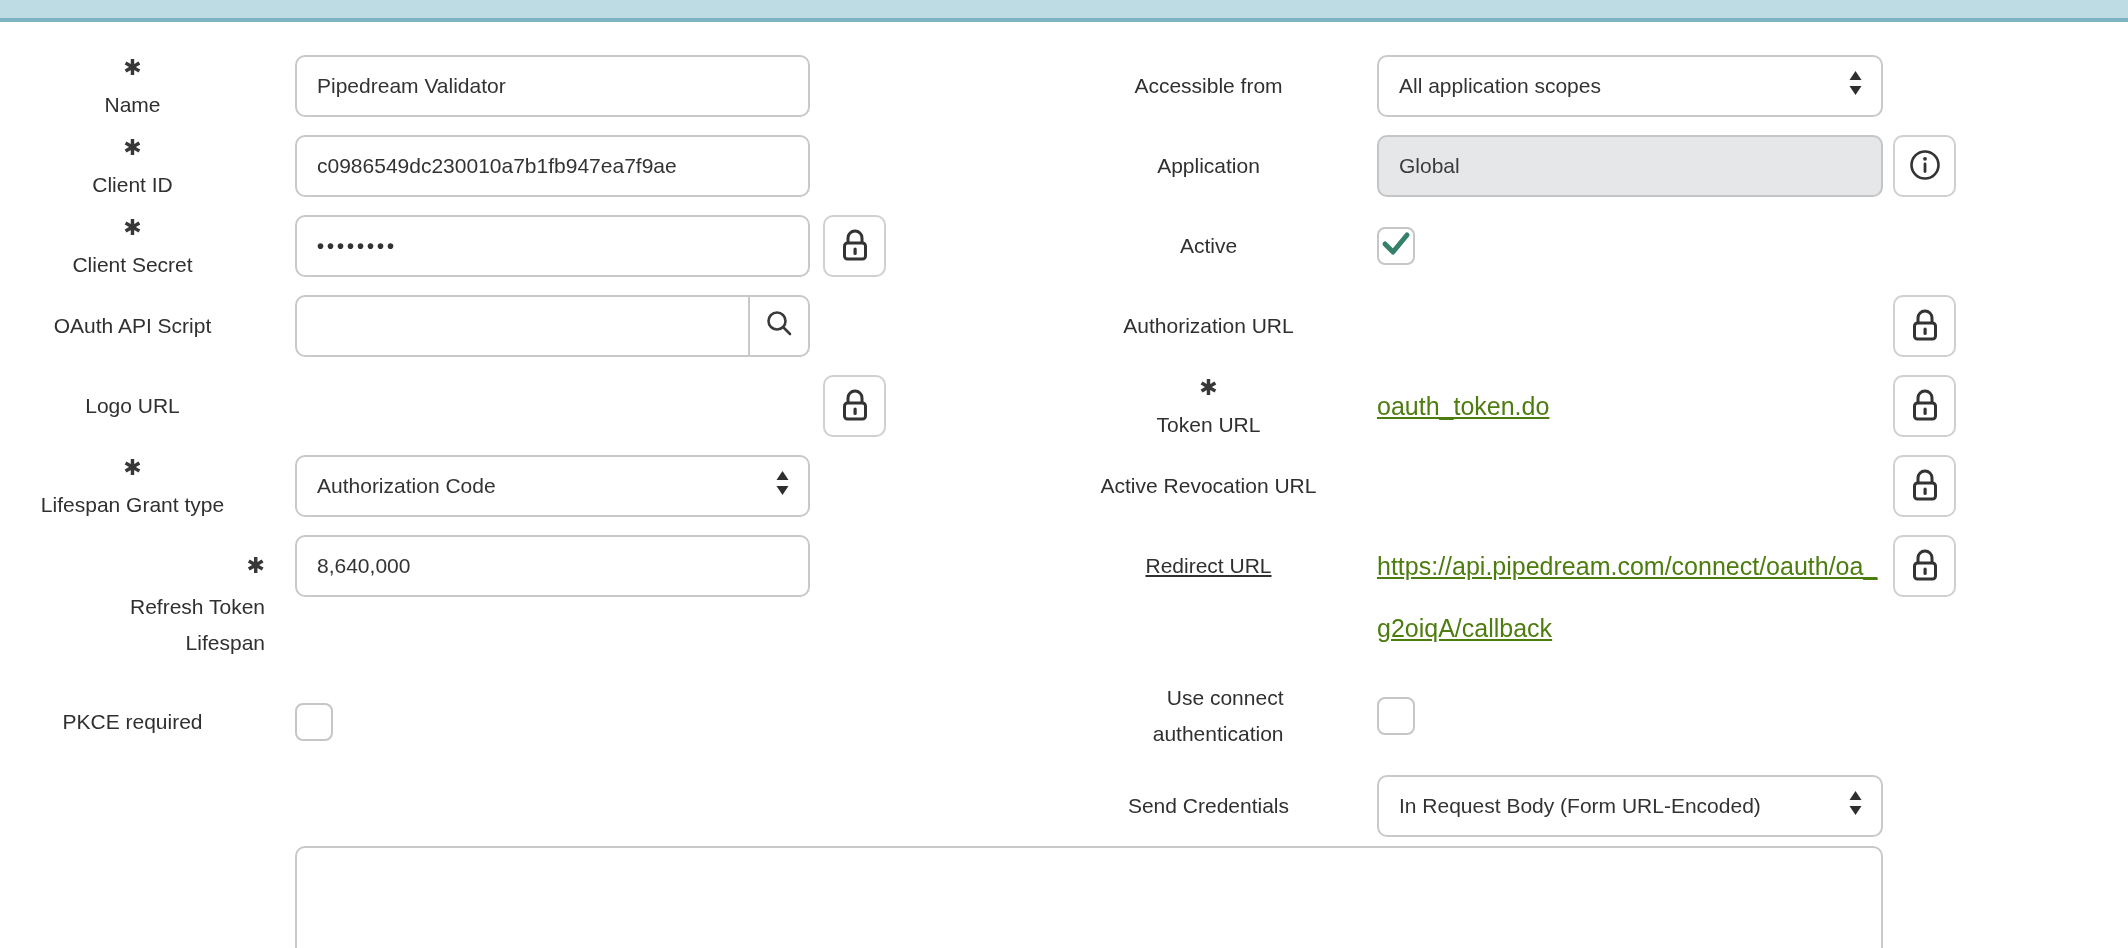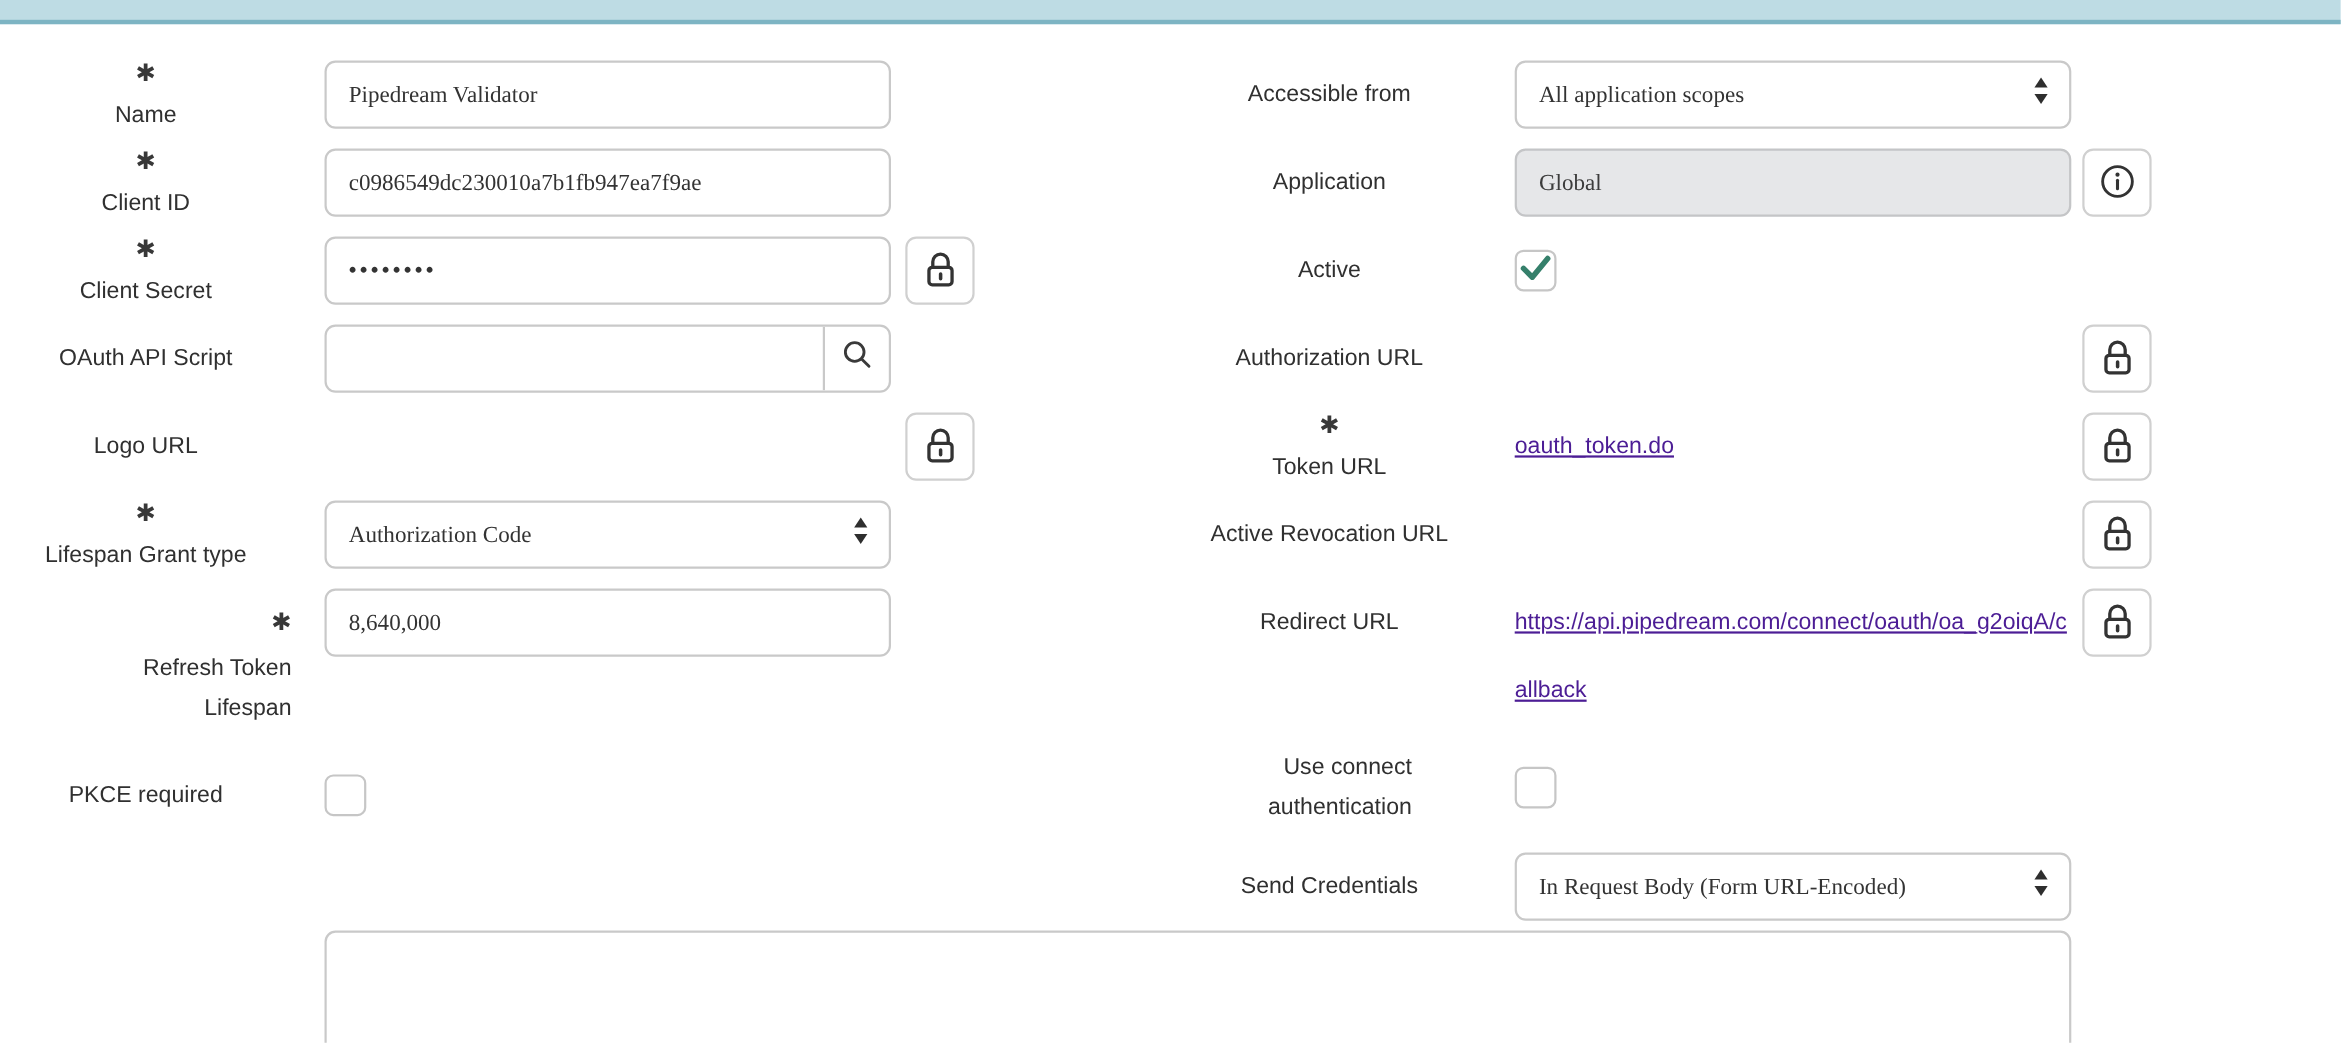--- a/index.html
+++ b/index.html
@@ -31,21 +31,21 @@
   .field { position:relative; }
   .col-left  .field { width:515px; margin-left:30px; }
   .col-right .field { width:506px; margin-left:24px; }
   .aux { }
   .col-left  .aux { margin-left:13px; }
   .col-right .aux { margin-left:10px; }
 
   .txt, .select-box, .lookup {
     width:100%; height:62px; border:2px solid #c9c9c9; border-radius:10px;
     background:#fff; font-size:21px; color:#333;
-    font-family:Liberation Serif, serif;
+    font-family:Liberation Sans, sans-serif;
   }
   .txt { padding:0 20px; outline:none; }
   .txt.right { text-align:left; }
   .txt.secret { font-size:20px; letter-spacing:3px; font-weight:700; }
   .txt.readonly { background:#e6e7e9; border-color:#c4c5c7; color:#3c3c3c; }
 
   .select-box { display:flex; align-items:center; padding:0 52px 0 20px; cursor:default; }
   .select-box .arrows { position:absolute; right:20px; top:50%; transform:translateY(-50%); }
 
   .lookup { display:flex; padding:0; overflow:hidden; }
@@ -57,30 +57,30 @@
   .icon-btn { width:63px; height:62px; border:2px solid #d0d0d0; border-radius:10px;
               background:#fff; display:flex; align-items:center; justify-content:center;
               cursor:pointer; }
 
   .checkbox { width:38px; height:38px; border:2px solid #c6c6c6; border-radius:8px;
               background:#fff; display:flex; align-items:center; justify-content:center;
               cursor:pointer; }
   .checkbox .check { display:none; }
   .checkbox.checked .check { display:block; }
 
-  a.lnk { color:#4c1d95; text-decoration:underline; font-size:21px; }
+  a.lnk { color:#4d7c0f; text-decoration:underline; font-size:25px; }
   a.lnk.wrap { display:block; width:100%; line-height:62px; overflow-wrap:anywhere; }
 
   
   .row.tall-refresh { align-items:flex-start; }
   .row.tall-refresh .lbl { padding-top:26px; align-items:flex-end; }
   .row.tall-refresh .field { padding-top:9px; }
   .row.pkce { min-height:122px; }
   .row.redirect { min-height:140px; align-items:flex-start; }
-  .row.redirect .lbl { padding-top:26px; }
+  .row.redirect .lbl { padding-top:26px;text-decoration:underline; }
   .row.redirect .field { padding-top:9px; }
   .row.redirect .aux { padding-top:9px; }
   .row.mutual { min-height:100px; }
 
   
   .comments-row { position:absolute; top:846px; left:0; width:2128px; display:flex; }
   .comments-row .lbl { width:265px; padding-top:30px; align-items:flex-start;
                        justify-content:flex-end; }
   .comments-row .field { width:1588px; margin-left:30px; }
   .comments-row textarea { width:100%; height:160px; border:2px solid #c9c9c9;

